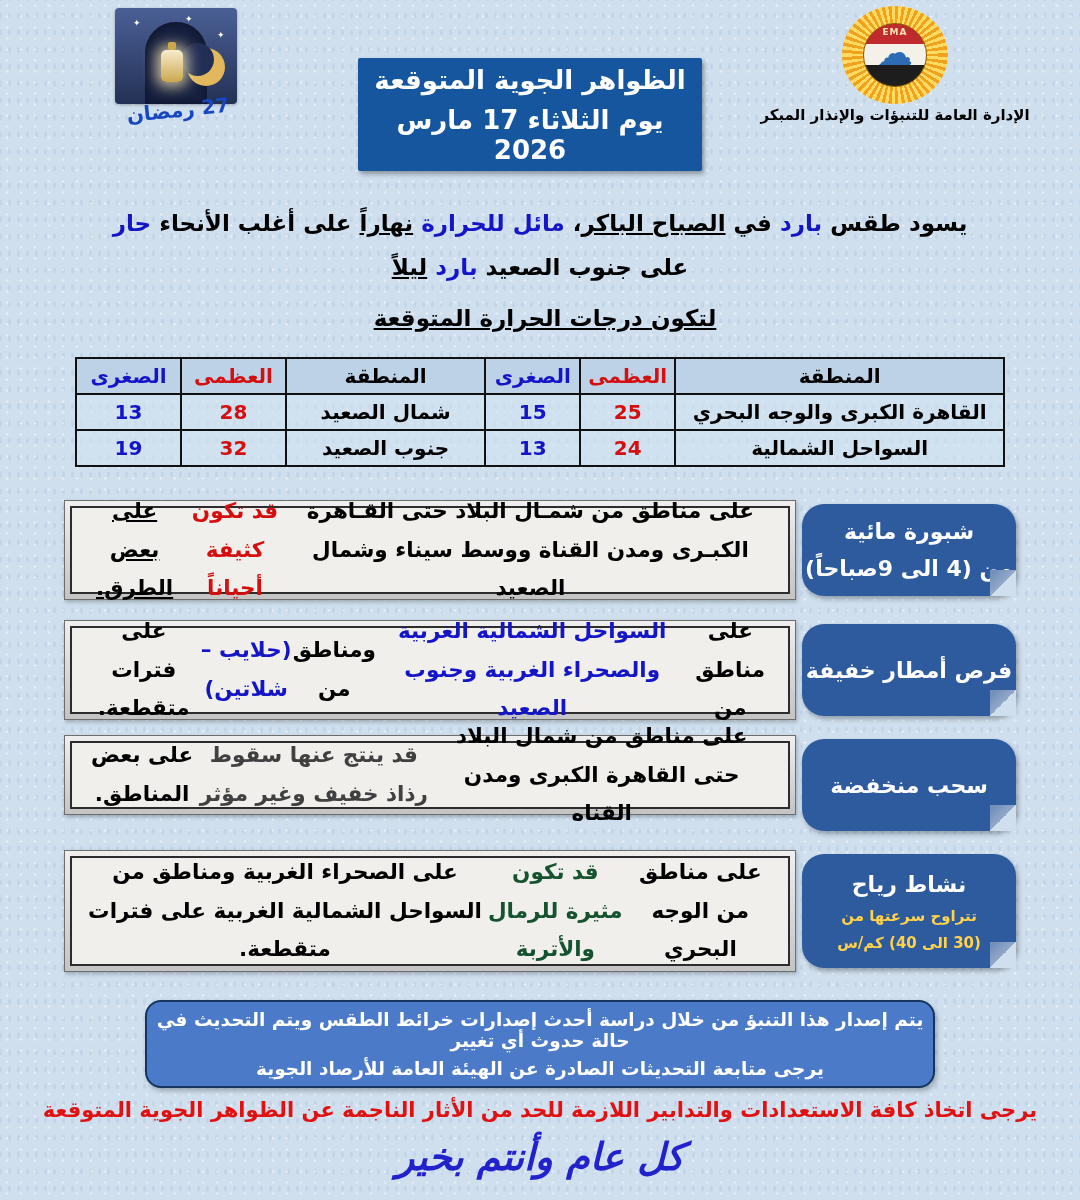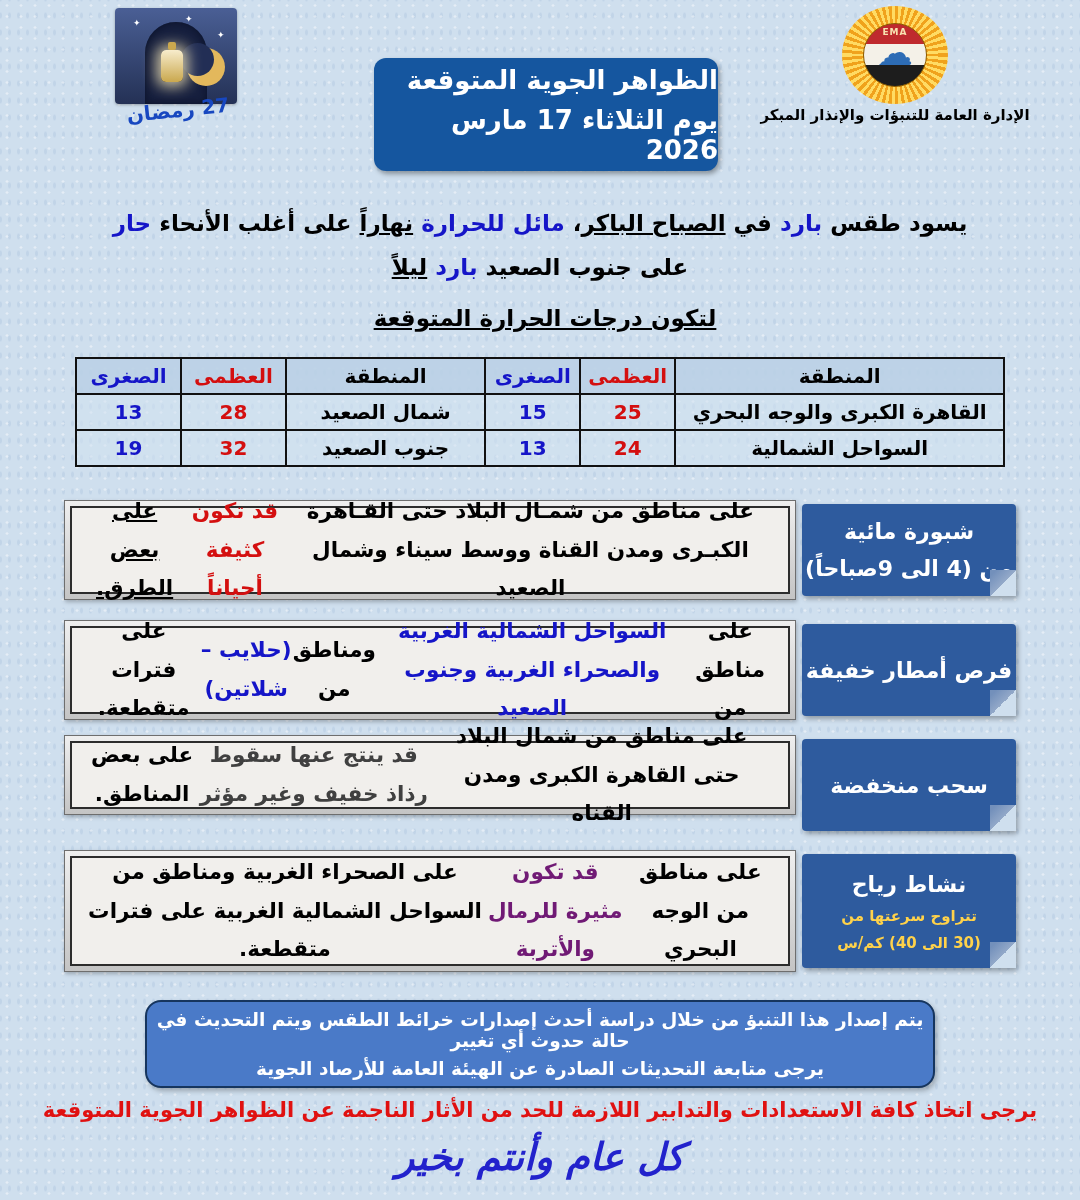--- a/index.html
+++ b/index.html
@@ -35,24 +35,24 @@
     height:8px; background:#caa84e; border-radius:2px; }
   .star { position:absolute; color:#fff; font-size:9px; }
 
   .ramadan-day {
     position:absolute; left:112px; top:98px; width:132px;
     color:#1747c0; font-weight:bold; font-size:20px; text-align:center;
     direction:rtl; transform:rotate(-6deg);
   }
 
   .title-box {
-    position:absolute; left:374px; top:58px; width:344px; height:113px;
-    background:#15569f; border-radius:12px; box-shadow:2px 3px 5px rgba(0,0,0,.35);
+    position:absolute; left:358px; top:58px; width:344px; height:113px;
+    background:#15569f; border-radius:2px; box-shadow:2px 3px 5px rgba(0,0,0,.35);
     color:#fff; font-weight:bold; font-size:26px; direction:rtl;
-    display:flex; flex-direction:column; justify-content:center; gap:10px; text-align:right;
+    display:flex; flex-direction:column; justify-content:center; gap:10px; text-align:center;
   }
 
   .org { position:absolute; right:30px; top:6px; width:310px; text-align:center; }
   .sun { position:relative; width:106px; height:98px; margin:0 auto; border-radius:50%;
     background:repeating-conic-gradient(#f0a21c 0deg 4deg, #ffdb63 4deg 8deg); }
   .globe { position:absolute; left:50%; top:50%; transform:translate(-50%,-50%);
     width:64px; height:64px; border-radius:50%; overflow:hidden;
     background:linear-gradient(180deg,#bf2a2e 0 32%, #f4f1e8 32% 66%, #1d1d1d 66% 100%);
     border:1px solid #8a5a00; }
   .ema-text { position:absolute; top:3px; width:100%; text-align:center;
@@ -84,21 +84,21 @@
   .temp-table th, .temp-table td { border:2px solid #111; height:36px; padding:2px 6px; }
   .temp-table th { background:rgba(186,208,230,0.9); }
   .temp-table td { background:rgba(210,226,241,0.55); }
   .c-region { color:#000; }
   .c-max { color:#d40f0f; }
   .c-min { color:#1515c8; }
 
   
   .blue-tag {
     position:absolute; left:802px; width:214px;
-    background:#2e5b9e; border-radius:4px; box-shadow:2px 3px 5px rgba(0,0,0,.3);
+    background:#2e5b9e; border-radius:22px; box-shadow:2px 3px 5px rgba(0,0,0,.3);
     color:#fff; font-weight:bold; direction:rtl; text-align:center;
     display:flex; flex-direction:column; align-items:center; justify-content:center; gap:4px;
   }
   .blue-tag::after { content:""; position:absolute; right:0; bottom:0;
     width:26px; height:26px;
     background:linear-gradient(315deg, #cfdfee 50%, #93a9c9 50%, #7390bb 88%); }
   .blue-tag div { line-height:1.5; }
 
   .gray-frame {
     position:absolute; left:64px; width:732px;
@@ -240,21 +240,21 @@
   </div>
 
   <div class="blue-tag" style="top:854px; height:114px;text-align:center;">
       <div style="color: rgb(255, 255, 255); font-size: 22px;">نشاط رياح</div>
       <div style="color: rgb(255, 210, 74); font-size: 15px;">تتراوح سرعتها من</div>
       <div style="color: rgb(255, 210, 74); font-size: 15px;">(30 الى 40) كم/س</div>
     </div>
   <div class="gray-frame" style="top:850px; height:122px;">
     <div class="gray-inner">
         <span style="color: rgb(0, 0, 0);">على مناطق من الوجه البحري </span>
-        <span style="color: #701a75;">قد تكون مثيرة للرمال والأتربة </span>
+        <span style="color: #14532d;">قد تكون مثيرة للرمال والأتربة </span>
         <span style="color: rgb(0, 0, 0);">على الصحراء الغربية ومناطق من السواحل الشمالية الغربية على فترات متقطعة.</span>
       </div>
   </div>
 
   <div class="notice">
     <div>يتم إصدار هذا التنبؤ من خلال دراسة أحدث إصدارات خرائط الطقس ويتم التحديث في حالة حدوث أي تغيير</div>
     <div>يرجى متابعة التحديثات الصادرة عن الهيئة العامة للأرصاد الجوية</div>
   </div>
 
   <div class="warning">يرجى اتخاذ كافة الاستعدادات والتدابير اللازمة للحد من الأثار الناجمة عن الظواهر الجوية المتوقعة</div>

